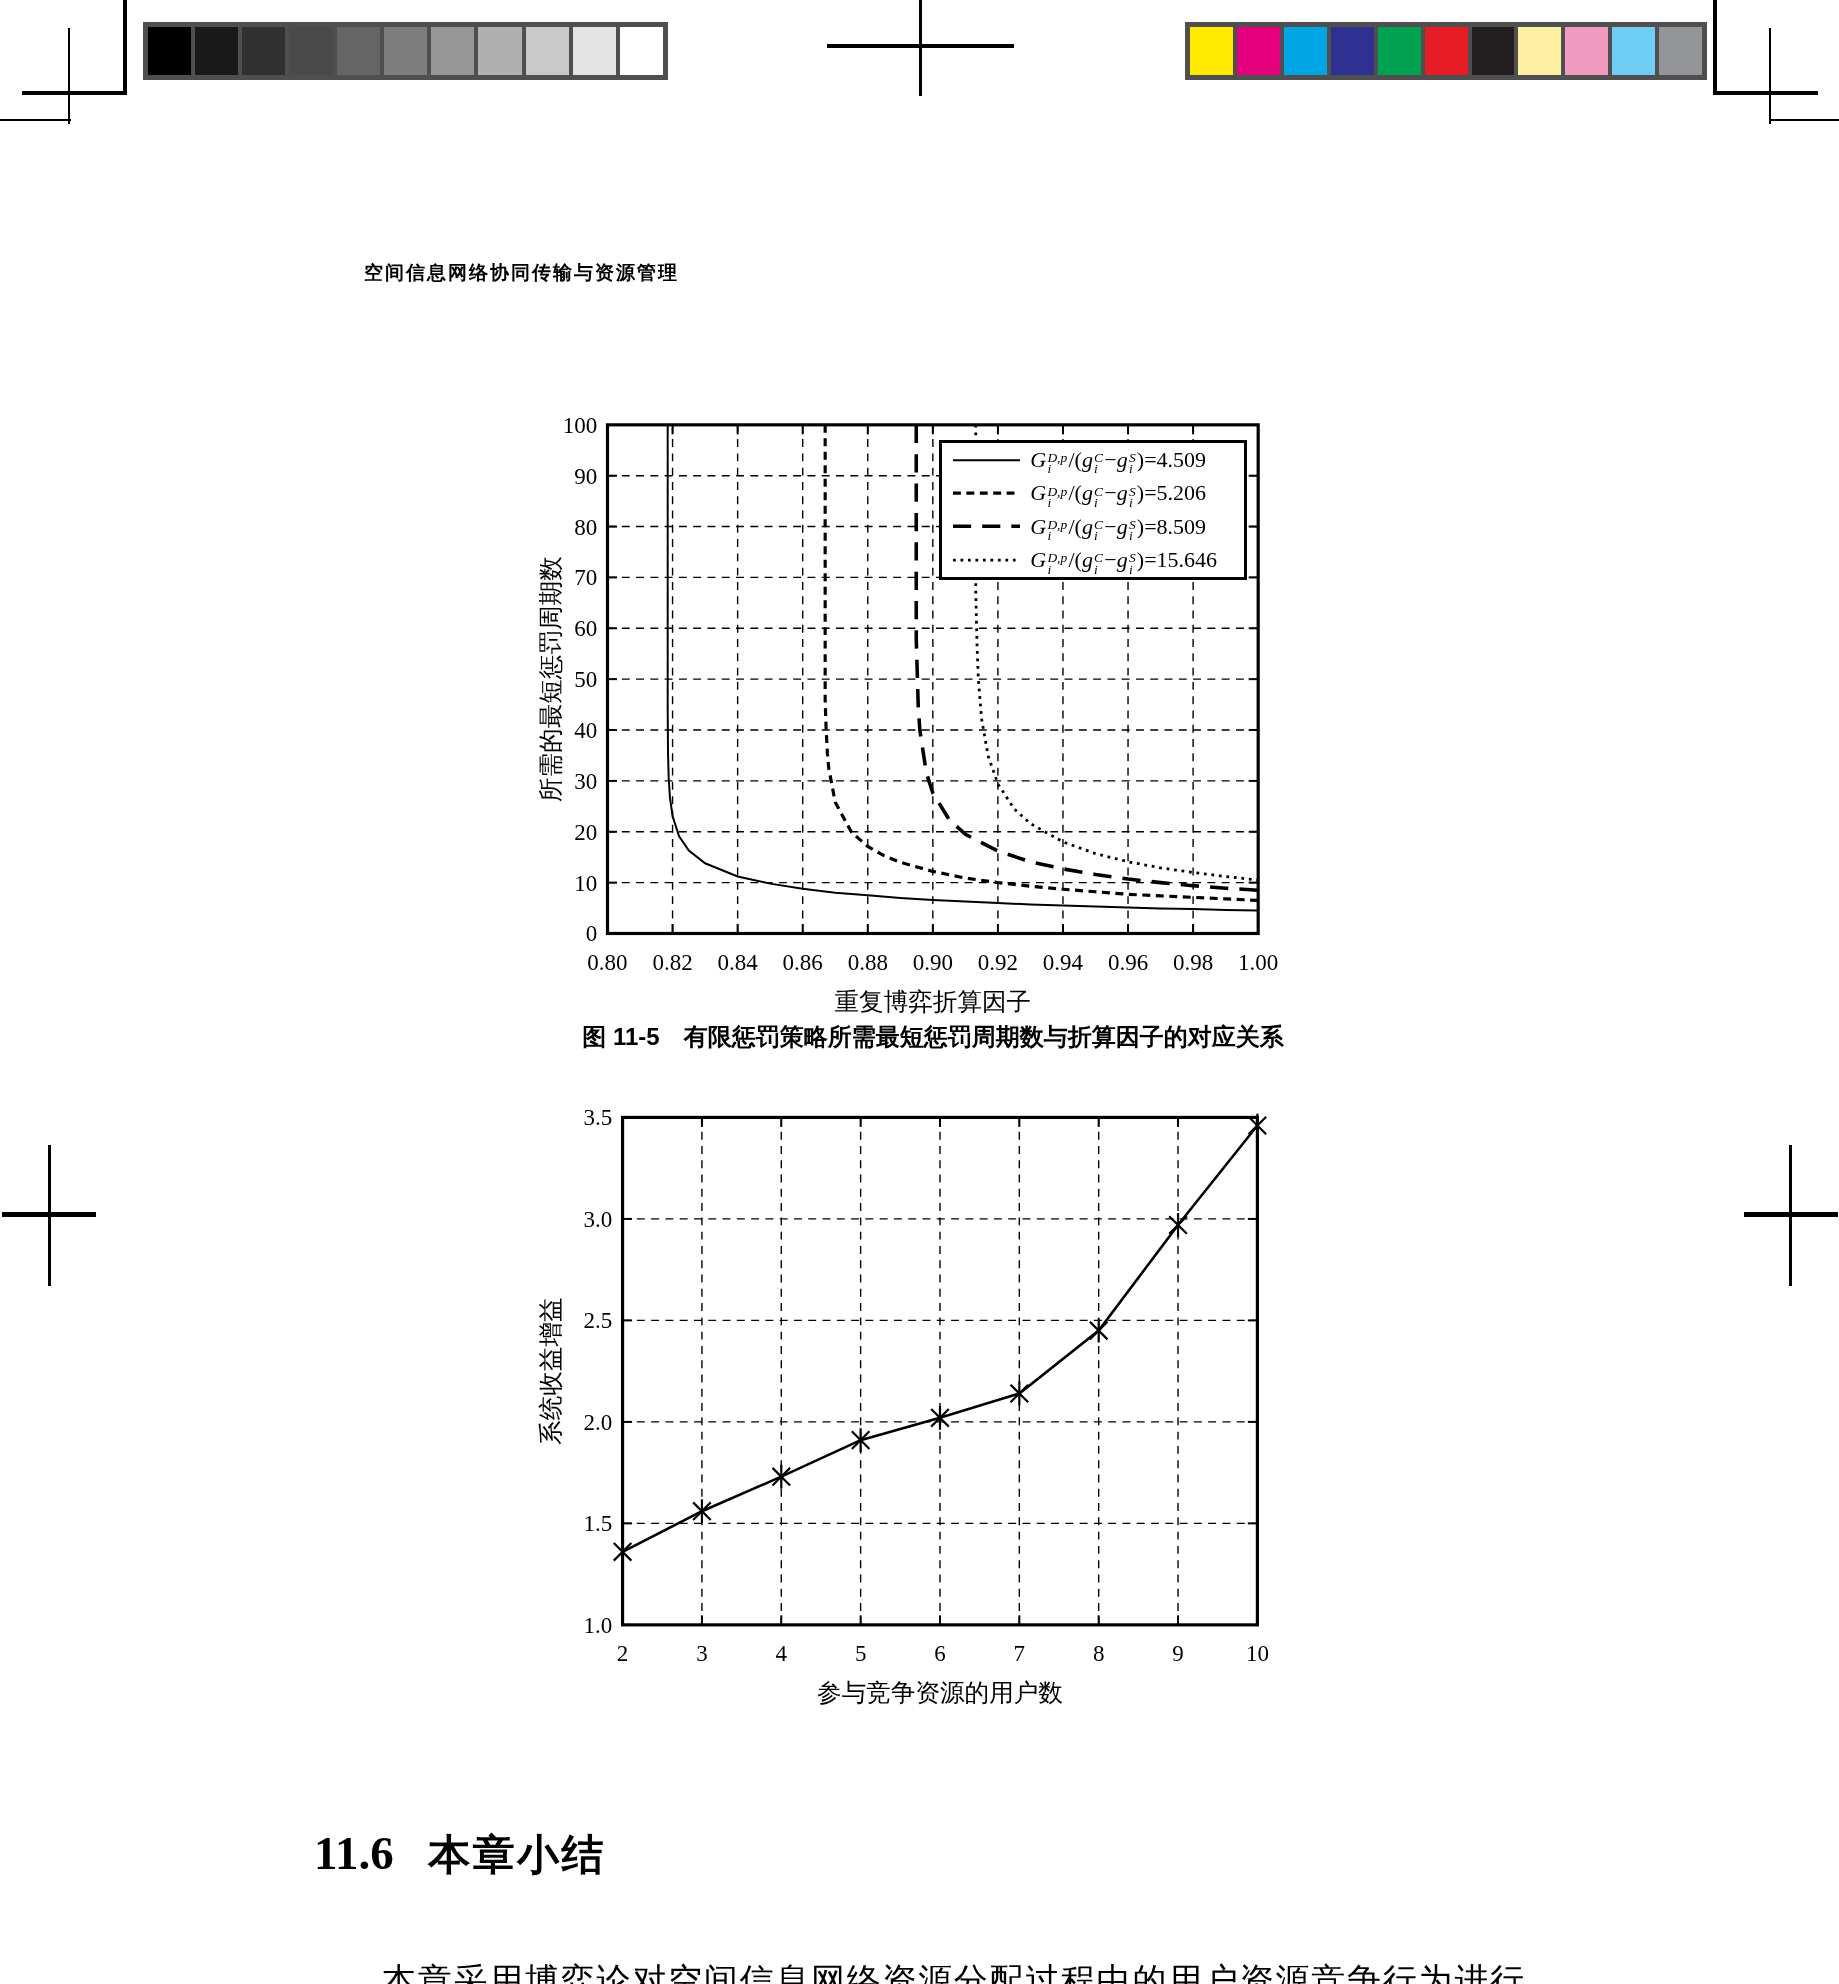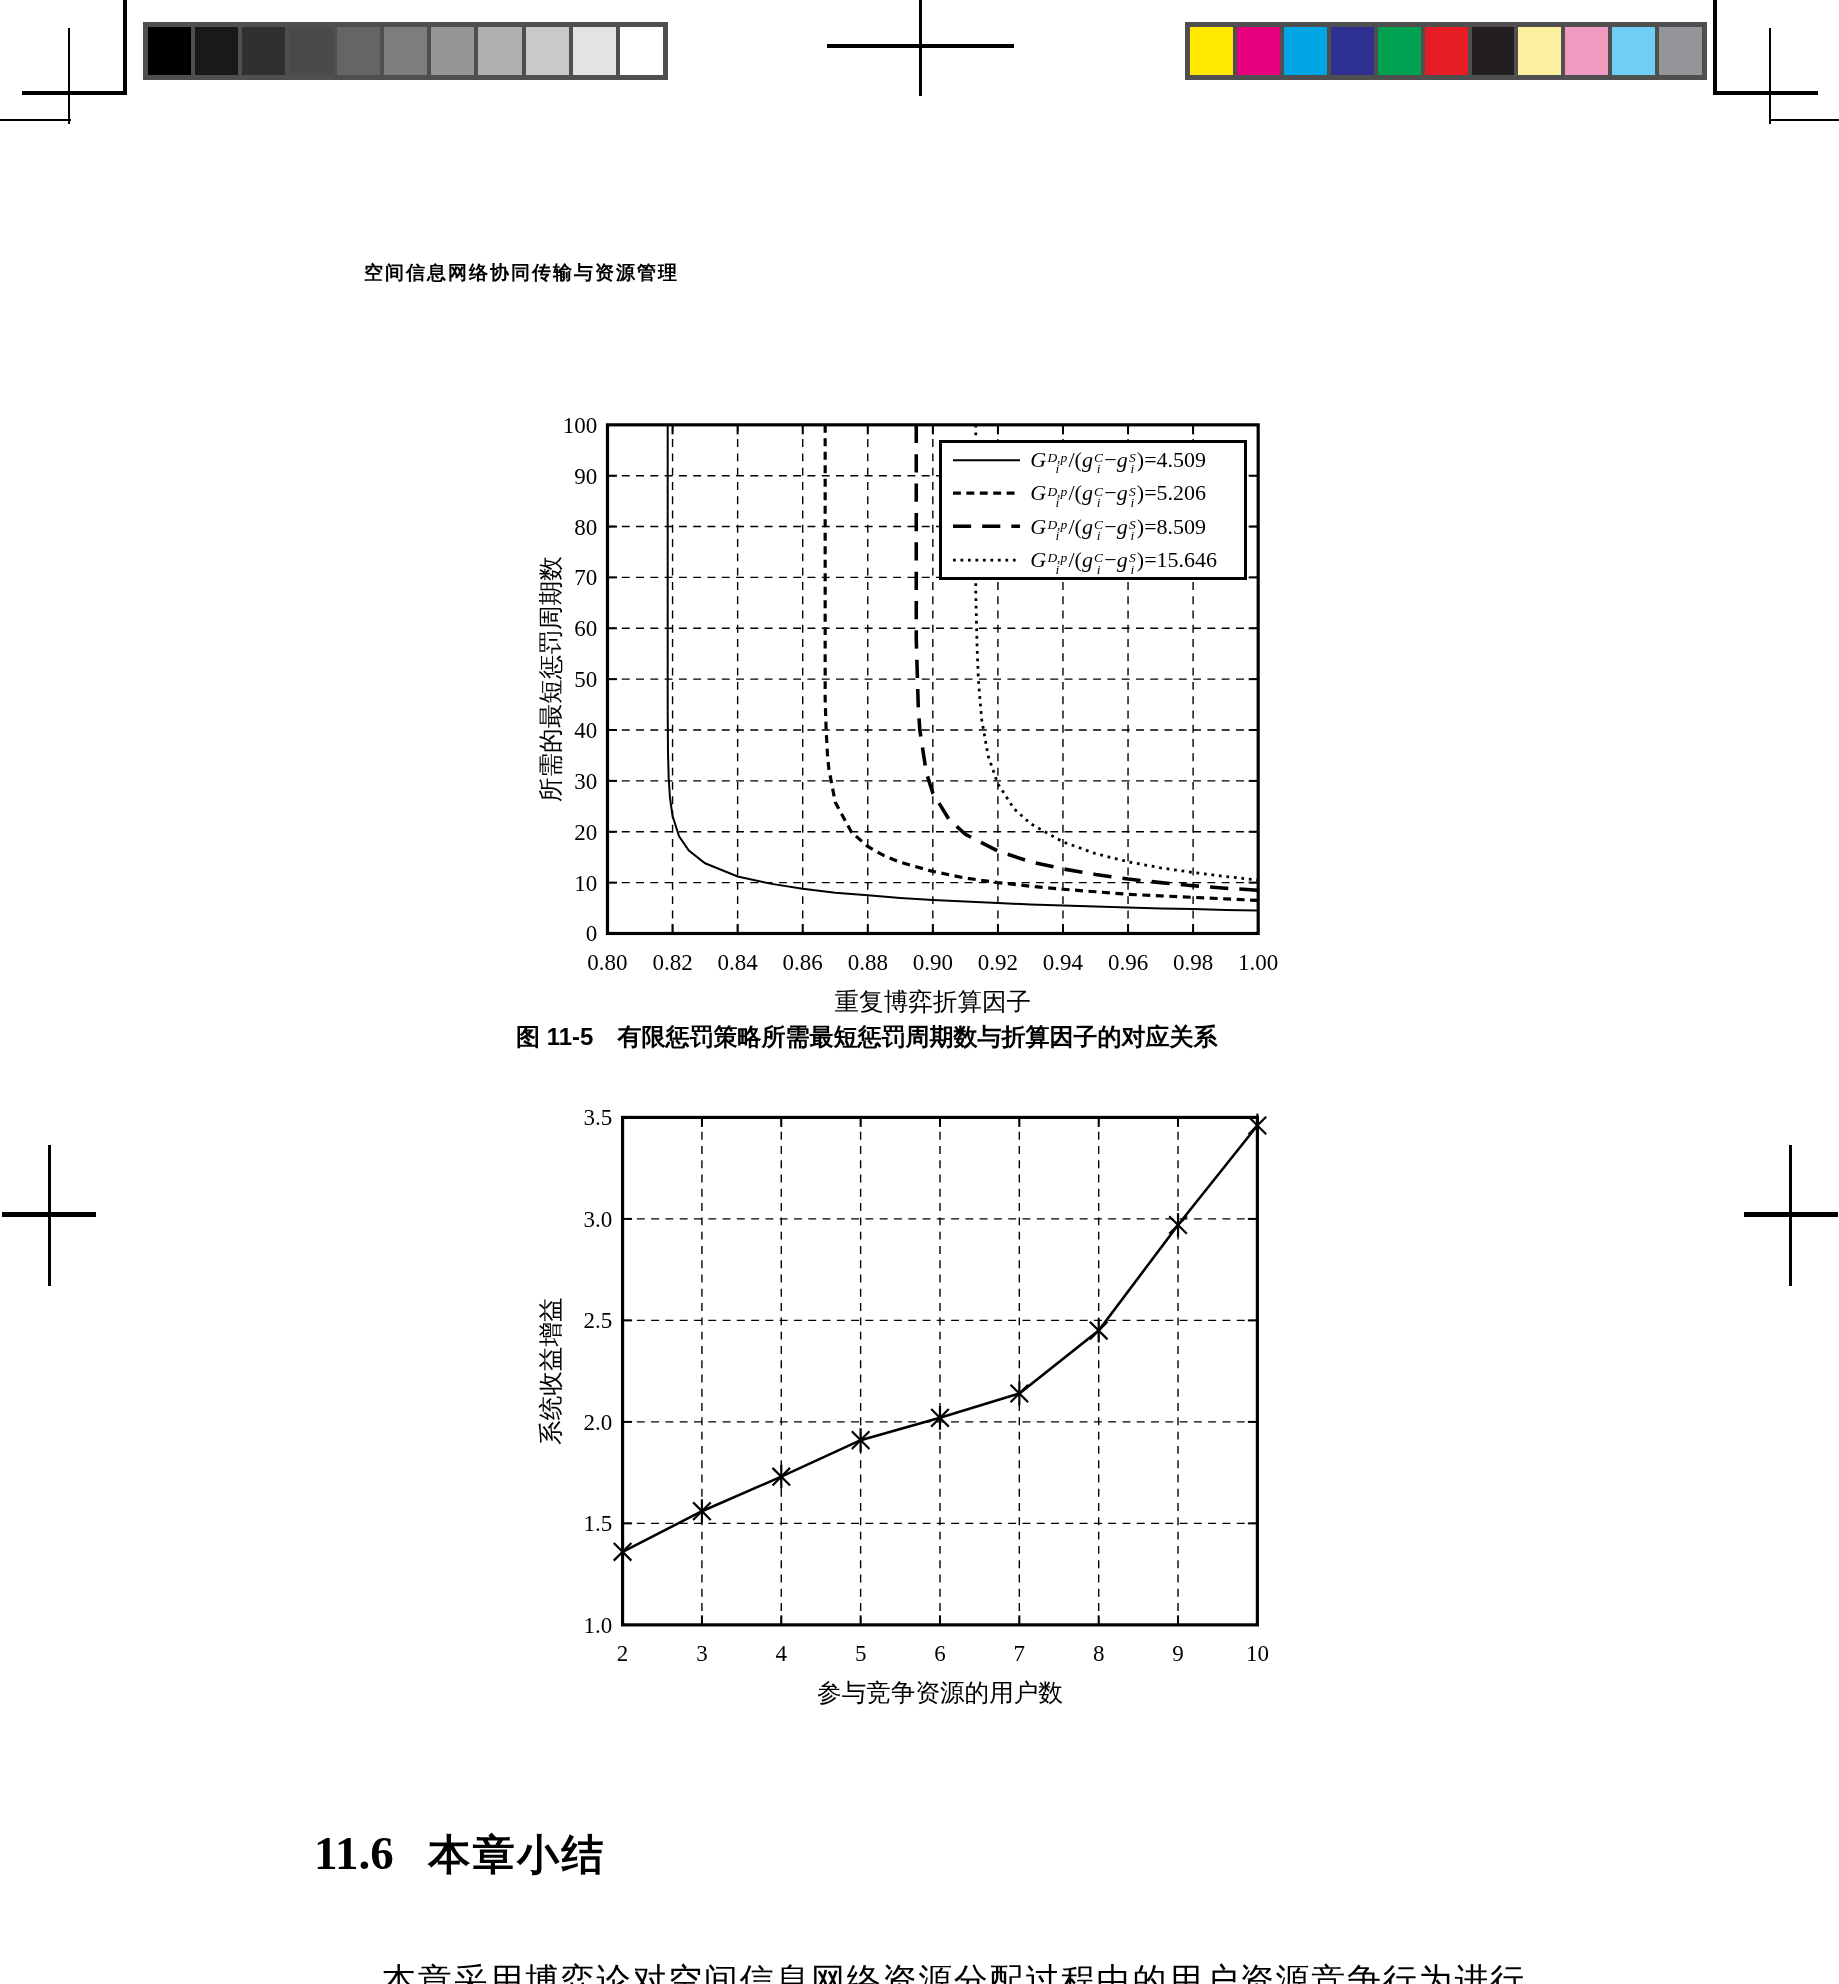--- a/index.html
+++ b/index.html
@@ -15,27 +15,27 @@
   
   .chart-svg{position:absolute;}
   
   .legend-box{position:absolute;left:939px;top:440px;width:308px;height:140px;border:3.2px solid #000;
         background:#fff;box-sizing:border-box;display:flex;flex-direction:column;justify-content:space-evenly;}
   .legend-row{display:flex;align-items:center;height:33px;}
   .legend-sample{width:67px;margin:0 10.3px 0 11px;flex:none;}
   .legend-label{font-family:"Liberation Serif",serif;font-size:22px;white-space:nowrap;
         display:inline-flex;align-items:center;}
   .legend-label .var{font-style:italic;}
-  .legend-label .stack{display:inline-flex;flex-direction:column;align-items:center;line-height:0.9;
+  .legend-label .stack{display:inline-flex;flex-direction:column;align-items:flex-start;line-height:0.9;
         margin:0 1.2px;transform:translateY(4px);}
   .legend-label .stack .up,.legend-label .stack .dn{font-size:13.5px;font-style:italic;}
   .legend-label .stack .dn{margin-top:-0.8px;}
   
   .fig-caption{position:absolute;font-family:"Liberation Sans",sans-serif;font-weight:bold;
-        font-size:24px;white-space:nowrap;}
+        font-size:24px;text-align:center;white-space:nowrap;}
   .caption-1{left:516px;top:1021px;width:834px;}
   .caption-2{left:524px;top:1705px;width:826px;}
   
   .section-heading{position:absolute;left:314px;top:1826px;display:flex;align-items:baseline;white-space:nowrap;gap:10px;}
   .section-number{font-family:"Liberation Serif",serif;font-weight:bold;font-size:47px;}
   .section-title{font-family:"Liberation Sans",sans-serif;font-weight:bold;font-size:42px;margin-left:24.6px;letter-spacing:2.4px;}
   
   .body-par{position:absolute;left:314px;top:1955px;width:1210px;font-size:34px;line-height:52px;}
   .bline{white-space:nowrap;}
   .bline.j{text-align:justify;text-align-last:justify;white-space:normal;}

